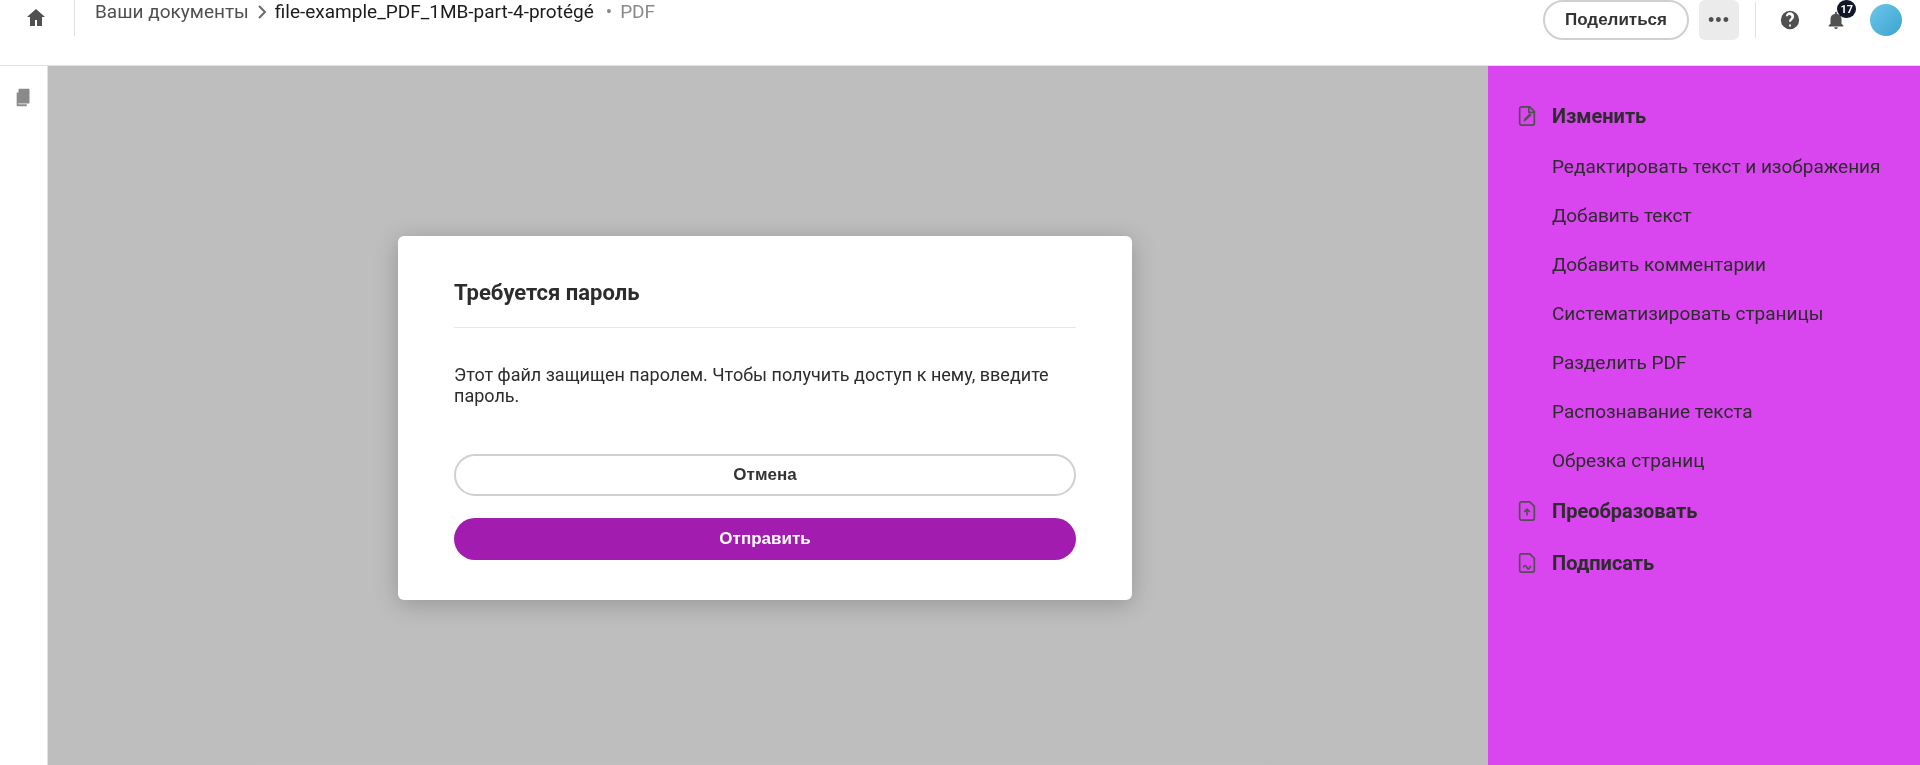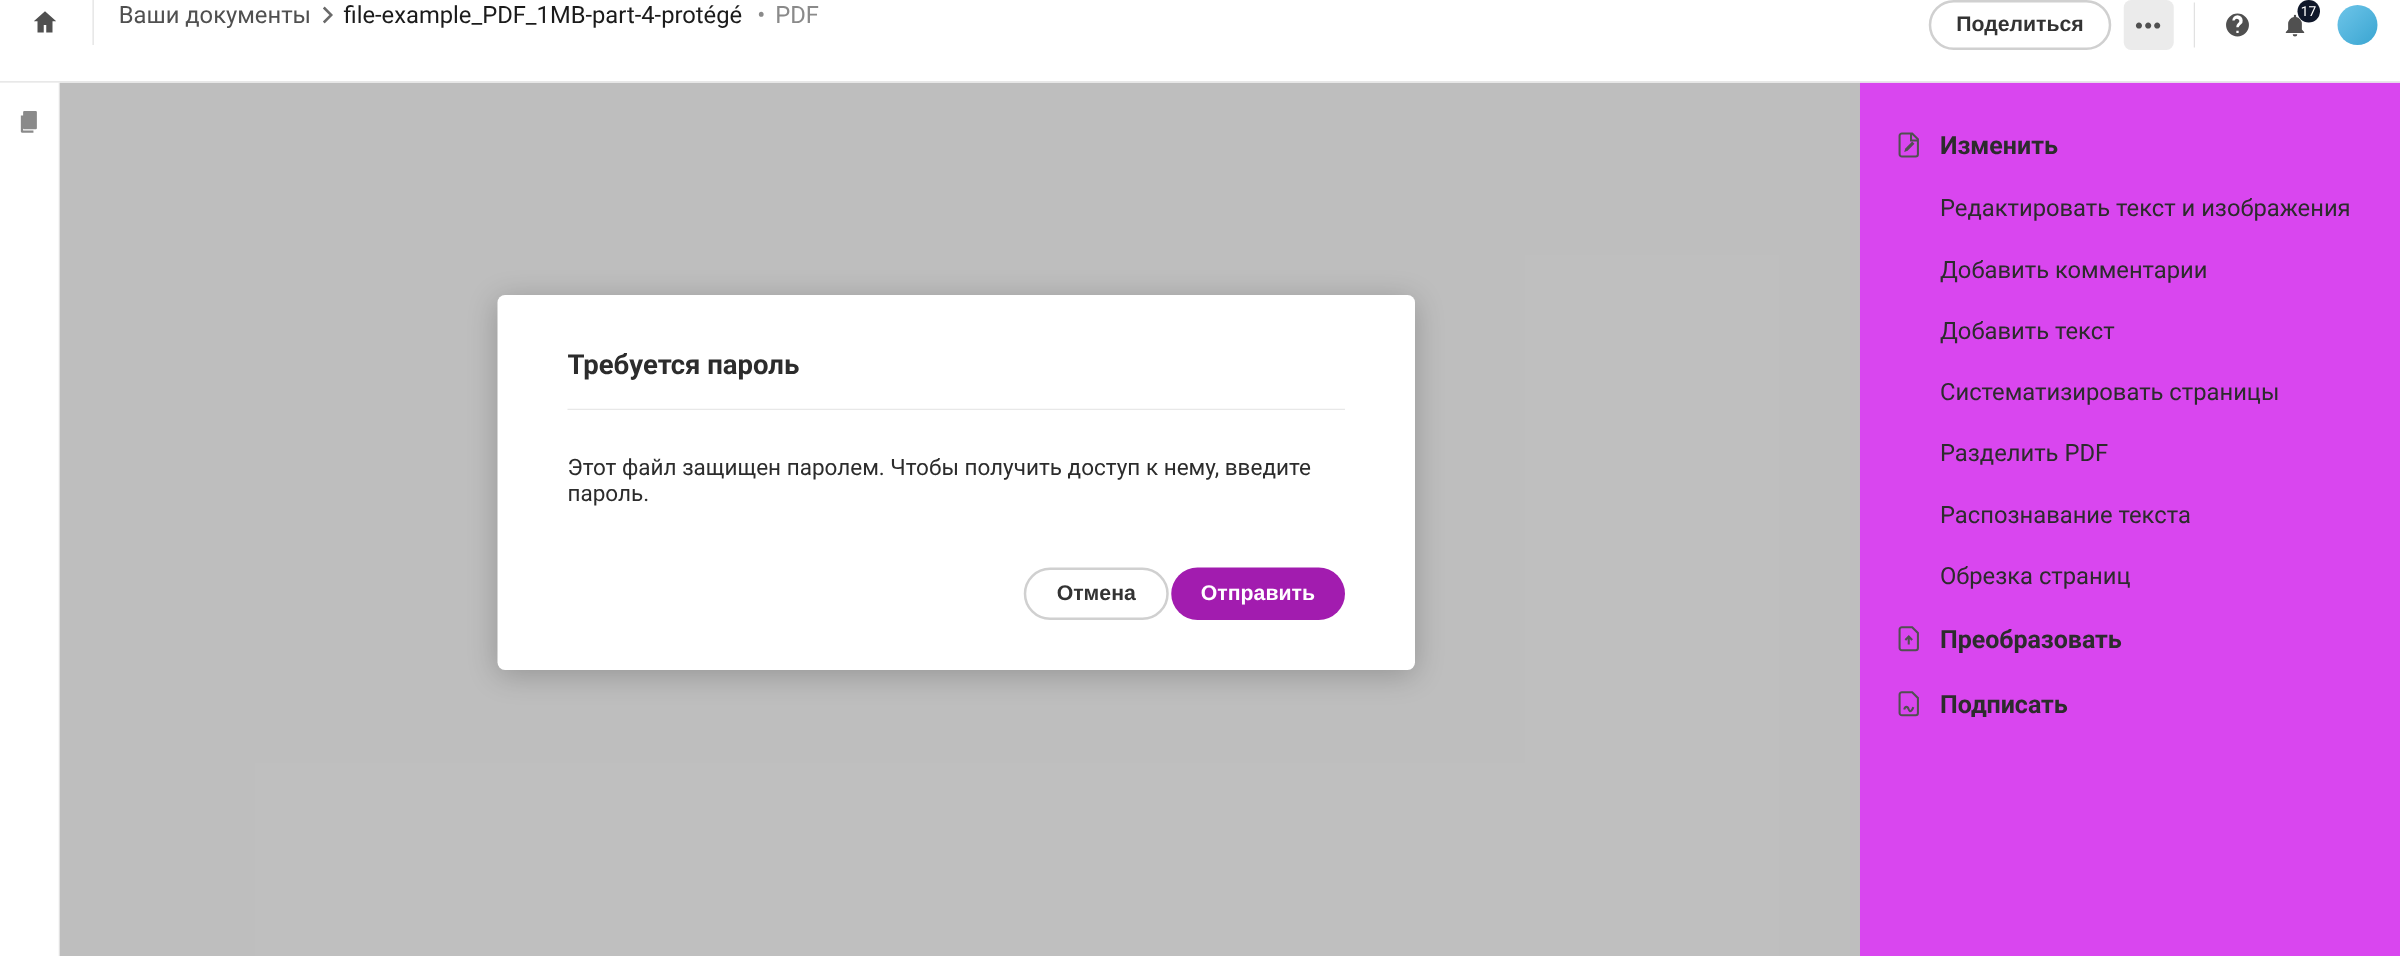--- a/index.html
+++ b/index.html
@@ -127,21 +127,21 @@
   .notif-badge {
     position: absolute;
     top: -2px;
     right: -2px;
     min-width: 18px;
     height: 18px;
     border-radius: 9px;
     background: #0f172a;
     color: white;
     font-size: 11px;
-    font-weight: 400;
+    font-weight: 700;
     display: flex;
     align-items: center;
     justify-content: center;
     padding: 0 3px;
   }
 
   .avatar {
     width: 32px;
     height: 32px;
     border-radius: 50%;
@@ -270,22 +270,23 @@
   }
 
   .modal-input::placeholder {
     font-style: italic;
     color: #9a9a9a;
   }
 
   .modal-actions {
     display: flex;
     justify-content: flex-end;
-    gap: 2px;
+    gap: 22px;
     margin-top: 48px;
+    flex-direction: column;
   }
 
   .btn {
     height: 42px;
     padding: 0 24px;
     border-radius: 21px;
     font-size: 17px;
     font-weight: 600;
     cursor: pointer;
   }
@@ -361,22 +362,22 @@
   <div class="right-panel">
     <div class="panel-section-header">
       <svg class="section-icon" viewBox="0 0 24 24" fill="none" stroke="currentColor" stroke-width="1.8">
         <path d="M6 2h9l5 5v13a2 2 0 01-2 2H6a2 2 0 01-2-2V4a2 2 0 012-2z"></path>
         <path d="M14 2v6h6"></path>
         <path d="M9 15l6-6 2 2-6 6-3 1 1-3z" fill="currentColor" stroke="none"></path>
       </svg>
       <span>Изменить</span>
     </div>
     <div class="panel-item">Редактировать текст и изображения</div>
+    <div class="panel-item">Добавить текст</div>
     <div class="panel-item">Добавить комментарии</div>
-    <div class="panel-item">Добавить текст</div>
     <div class="panel-item">Систематизировать страницы</div>
     <div class="panel-item">Разделить PDF</div>
     <div class="panel-item">Распознавание текста</div>
     <div class="panel-item">Обрезка страниц</div>
 
     <div class="panel-section-header">
       <svg class="section-icon" viewBox="0 0 24 24" fill="none" stroke="currentColor" stroke-width="1.8">
         <path d="M6 2h9l5 5v13a2 2 0 01-2 2H6a2 2 0 01-2-2V4a2 2 0 012-2z"></path>
         <path d="M9 13l3-3 3 3M12 10v7"></path>
       </svg>

